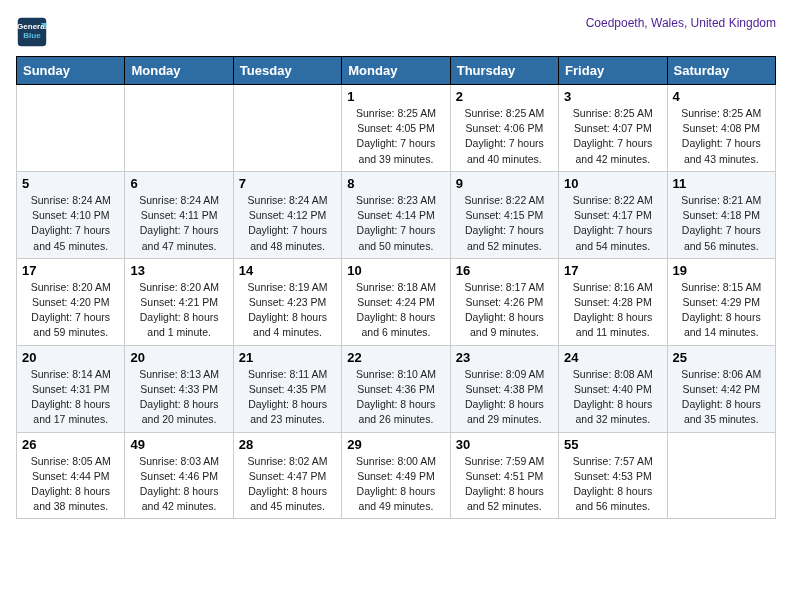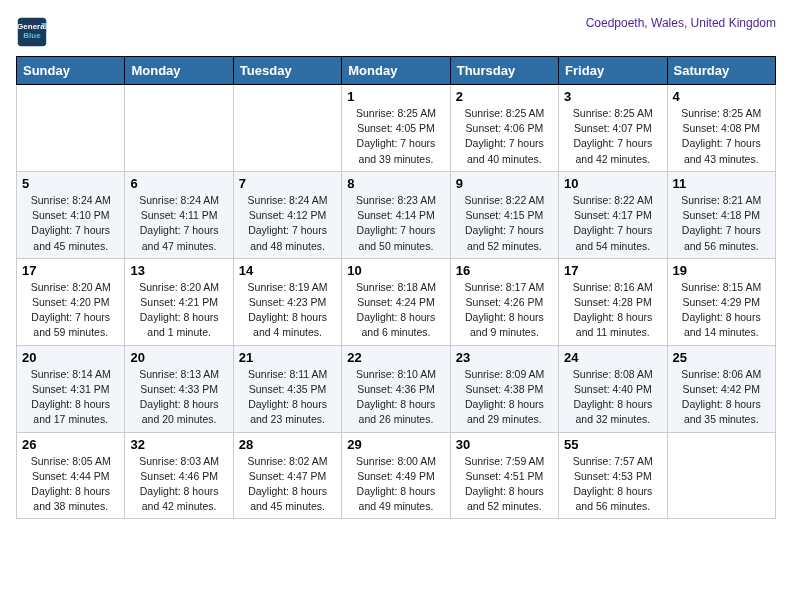--- a/index.html
+++ b/index.html
@@ -223,21 +223,21 @@
           <span class="day-num">25</span>
           <div class="day-info">Sunrise: 8:06 AM<br>Sunset: 4:42 PM<br>Daylight: 8 hours<br>and 35 minutes.</div>
         </td>
       </tr>
       <tr>
         <td>
           <span class="day-num">26</span>
           <div class="day-info">Sunrise: 8:05 AM<br>Sunset: 4:44 PM<br>Daylight: 8 hours<br>and 38 minutes.</div>
         </td>
         <td>
-          <span class="day-num">32</span>
+          <span class="day-num">49</span>
           <div class="day-info">Sunrise: 8:03 AM<br>Sunset: 4:46 PM<br>Daylight: 8 hours<br>and 42 minutes.</div>
         </td>
         <td>
           <span class="day-num">28</span>
           <div class="day-info">Sunrise: 8:02 AM<br>Sunset: 4:47 PM<br>Daylight: 8 hours<br>and 45 minutes.</div>
         </td>
         <td>
           <span class="day-num">29</span>
           <div class="day-info">Sunrise: 8:00 AM<br>Sunset: 4:49 PM<br>Daylight: 8 hours<br>and 49 minutes.</div>
         </td>

